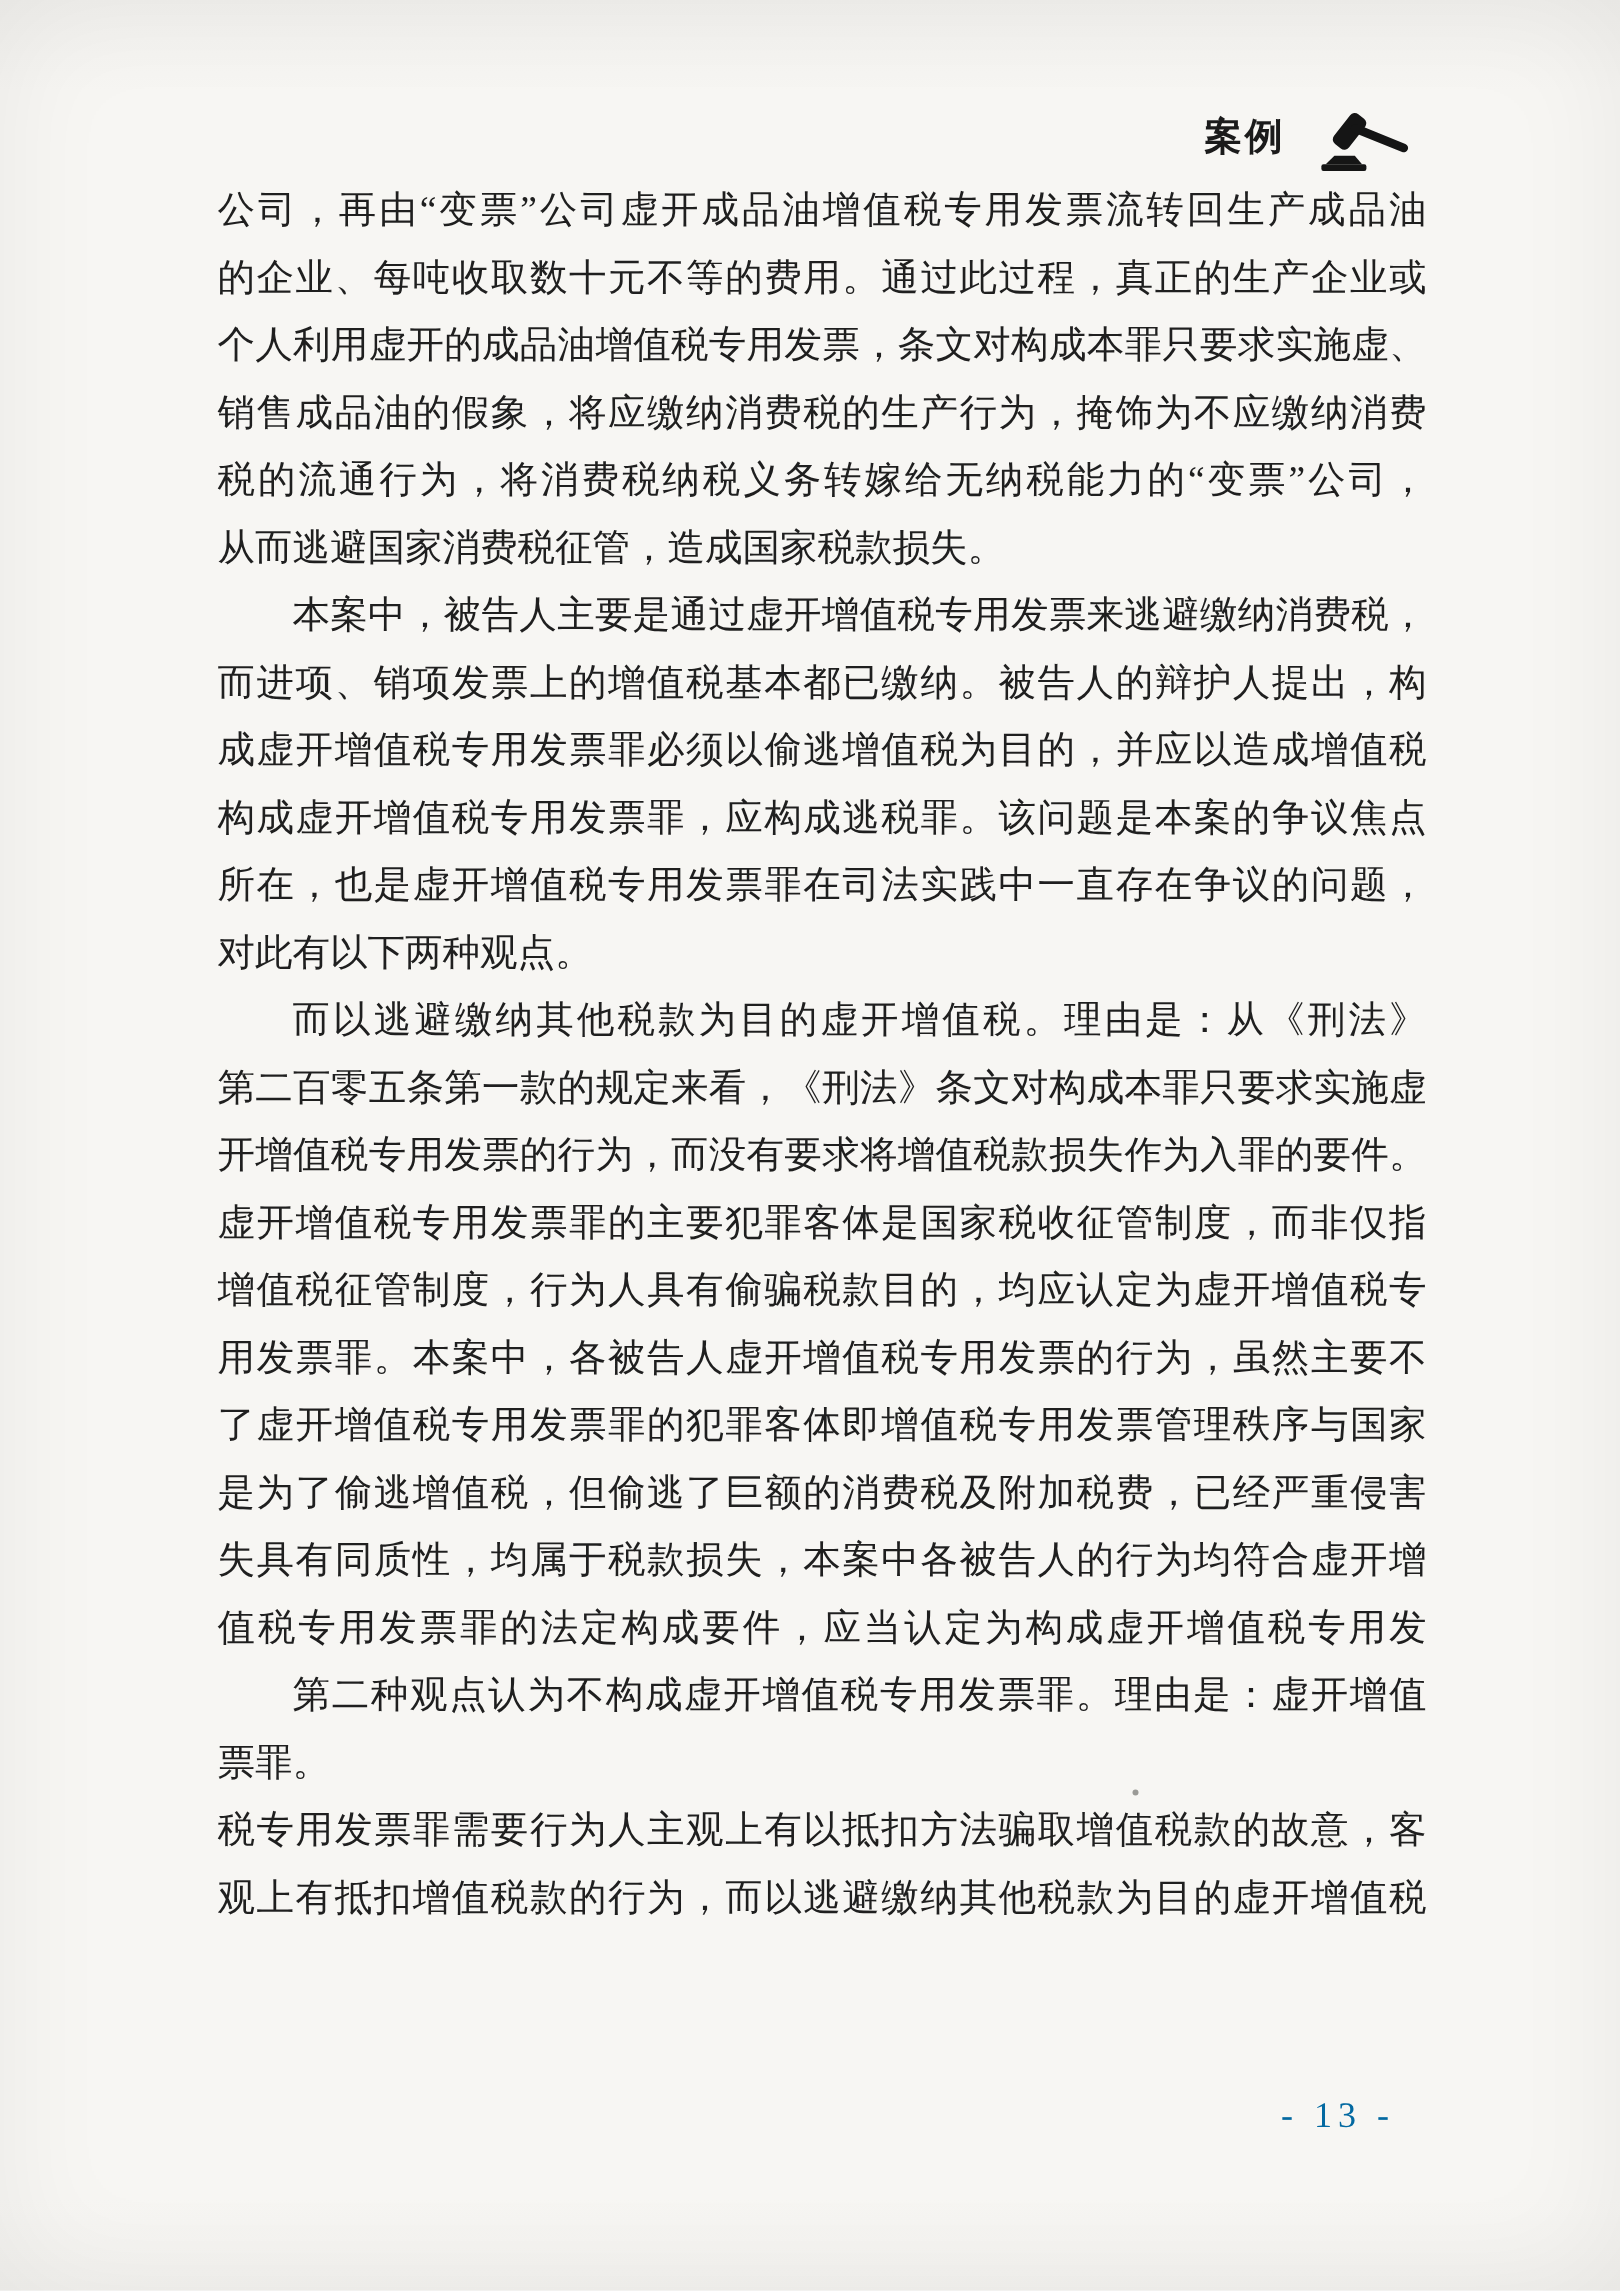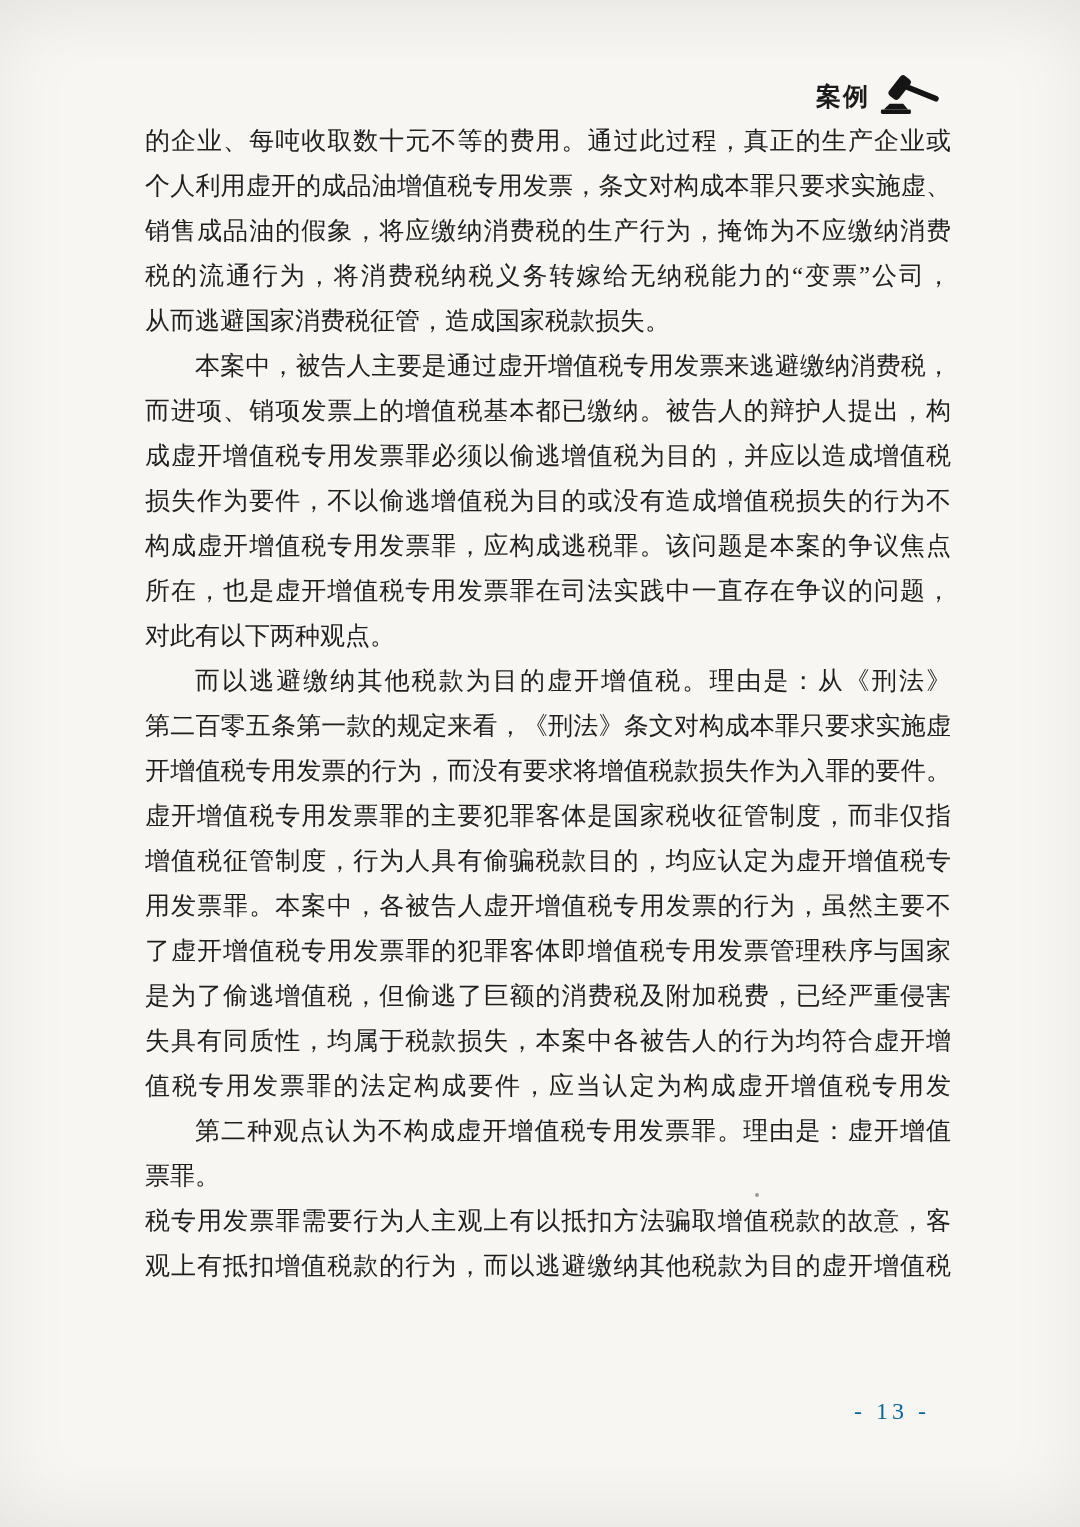--- a/index.html
+++ b/index.html
@@ -14,22 +14,21 @@
   .vignette {
     position: absolute; inset: 0; pointer-events: none;
     box-shadow: inset 0 0 80px rgba(0,0,0,0.06);
   }
   
   .page-header {
     position: absolute;
     top: 74px;
     right: 140px;
     display: flex;
-    align-items: center;
-    gap: 8px;
+    gap: 21px;
   }
   .badge-label {
     font-size: 25px;
     font-weight: bold;
     letter-spacing: 2px;
     color: #1b1b1b;
   }
   .gavel { width: 62px; height: 44px; display: block; }
   
   .doc-body {
@@ -86,29 +85,29 @@
         <rect x="22" y="15" width="42" height="6" rx="3" transform="rotate(22 43 18)"></rect>
 
         <path d="M6 36 L12 30 L26 30 L31 36 Z"></path>
         <rect x="3" y="36" width="31" height="4.5" rx="1.5"></rect>
       </g>
     </svg>
   </span>
 </div>
 
 <div class="doc-body">
+    <div class="line">公司，再由“变票”公司虚开成品油增值税专用发票流转回生产成品油</div>
     <div class="line">的企业、每吨收取数十元不等的费用。通过此过程，真正的生产企业或</div>
     <div class="line">个人利用虚开的成品油增值税专用发票，条文对构成本罪只要求实施虚、</div>
     <div class="line">销售成品油的假象，将应缴纳消费税的生产行为，掩饰为不应缴纳消费</div>
     <div class="line">税的流通行为，将消费税纳税义务转嫁给无纳税能力的“变票”公司，</div>
     <div class="line para-last">从而逃避国家消费税征管，造成国家税款损失。</div>
     <div class="line indent">本案中，被告人主要是通过虚开增值税专用发票来逃避缴纳消费税，</div>
     <div class="line">而进项、销项发票上的增值税基本都已缴纳。被告人的辩护人提出，构</div>
     <div class="line">成虚开增值税专用发票罪必须以偷逃增值税为目的，并应以造成增值税</div>
-    <div class="line">损失作为要件，不以偷逃增值税为目的或没有造成增值税损失的行为不</div>
     <div class="line">构成虚开增值税专用发票罪，应构成逃税罪。该问题是本案的争议焦点</div>
     <div class="line">所在，也是虚开增值税专用发票罪在司法实践中一直存在争议的问题，</div>
     <div class="line para-last">对此有以下两种观点。</div>
     <div class="line indent">而以逃避缴纳其他税款为目的虚开增值税。理由是：从《刑法》</div>
     <div class="line">第二百零五条第一款的规定来看，《刑法》条文对构成本罪只要求实施虚</div>
     <div class="line">开增值税专用发票的行为，而没有要求将增值税款损失作为入罪的要件。</div>
     <div class="line">虚开增值税专用发票罪的主要犯罪客体是国家税收征管制度，而非仅指</div>
     <div class="line">增值税征管制度，行为人具有偷骗税款目的，均应认定为虚开增值税专</div>
     <div class="line">用发票罪。本案中，各被告人虚开增值税专用发票的行为，虽然主要不</div>
     <div class="line">了虚开增值税专用发票罪的犯罪客体即增值税专用发票管理秩序与国家</div>

